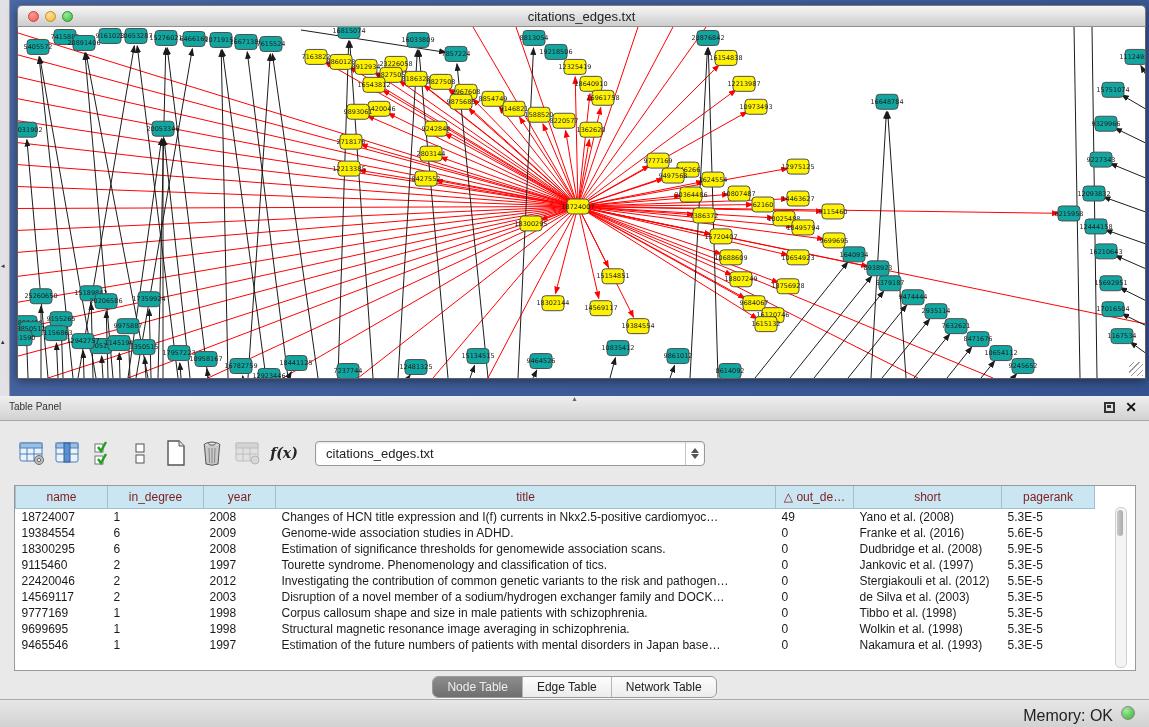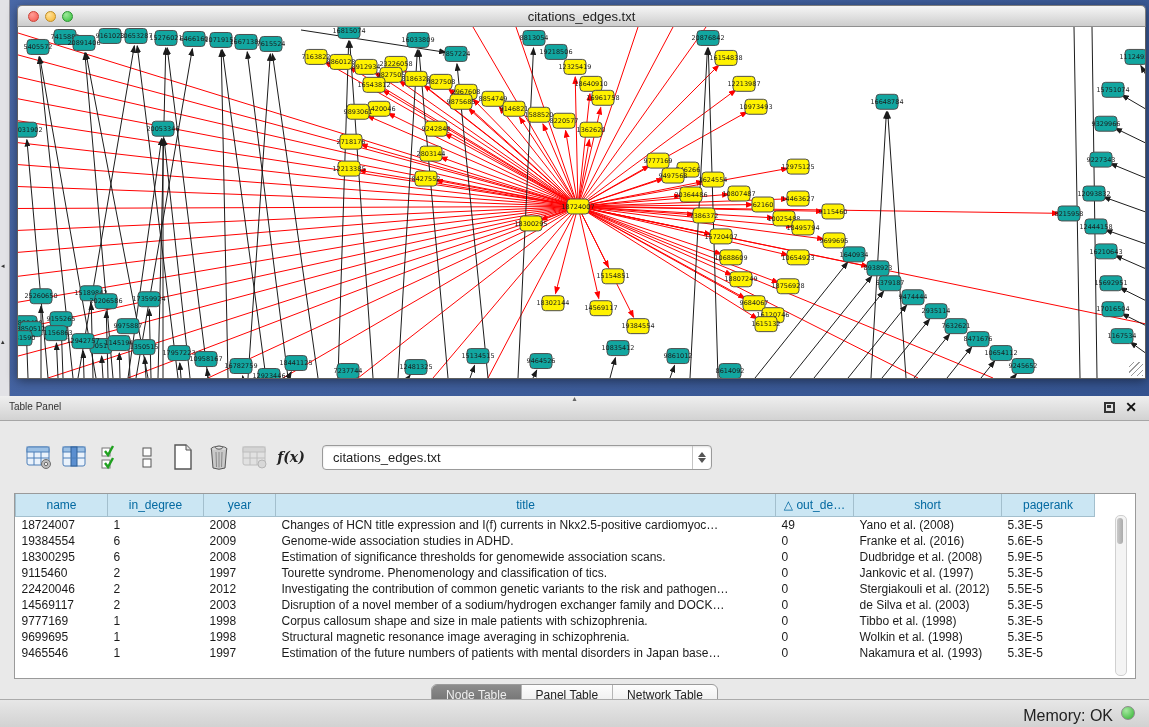--- a/index.html
+++ b/index.html
@@ -25,33 +25,33 @@
 
   
   .table-panel{position:absolute;left:0;top:396px;width:1149px;height:304px;background:#e9e9e9;}
   .panel-header{height:24px;background:linear-gradient(#efefef,#d2d2d2);border-bottom:1px solid #a6a6a6;position:relative;}
   .panel-header .ph-title{position:absolute;left:9px;top:5px;font-size:10px;color:#333;}
   .drag-grip{position:absolute;left:50%;top:0;transform:translateX(-50%);font-size:8px;color:#666;line-height:6px;}
   .float-btn{position:absolute;right:34px;top:6px;width:11px;height:11px;border:2px solid #333;box-sizing:border-box;}
   .float-btn:before{content:"";position:absolute;left:1px;top:1px;width:4px;height:3px;background:#333;}
   .close-btn{position:absolute;right:12px;top:3px;font-size:14px;font-weight:bold;color:#111;cursor:default;}
 
-  .toolbar{height:72px;display:flex;align-items:center;padding-left:24px;}
+  .toolbar{height:64px;display:flex;align-items:center;padding-left:17px;}
   .tool-btn{width:30px;height:30px;margin-right:6px;display:flex;align-items:center;justify-content:center;border-radius:4px;}
   .fx-label{font-family:"DejaVu Serif",serif;font-style:italic;font-size:14px;font-weight:bold;color:#222;}
   .combo{margin-left:10px;width:390px;height:25px;background:#fff;border:1px solid #9a9a9a;border-radius:4px;position:relative;
     font-size:13px;color:#222;line-height:24px;padding-left:10px;box-sizing:border-box;box-shadow:inset 0 1px 2px rgba(0,0,0,.12);}
   .combo .stepper{position:absolute;right:0;top:0;width:18px;height:100%;border-left:1px solid #c4c4c4;
     display:flex;flex-direction:column;align-items:center;justify-content:center;gap:1px;}
   .tri-up{width:0;height:0;border-left:4px solid transparent;border-right:4px solid transparent;border-bottom:5px solid #555;}
   .tri-down{width:0;height:0;border-left:4px solid transparent;border-right:4px solid transparent;border-top:5px solid #555;}
 
   .table-wrap{position:relative;margin-left:14px;width:1122px;height:186px;background:#fff;border:1px solid #9a9a9a;box-sizing:border-box;overflow:hidden;}
   table.data{border-collapse:collapse;table-layout:fixed;width:1079px;font-size:12px;color:#1a1a1a;}
-  table.data th{height:20px;background:#cbe6f3;border:1px solid #a3bfcd;border-top:none;font-weight:normal;font-size:12px;color:#0369a1;text-align:center;overflow:hidden;white-space:nowrap;}
+  table.data th{height:20px;background:#cbe6f3;border:1px solid #a3bfcd;border-top:none;font-weight:normal;font-size:12px;color:#7f1d1d;text-align:center;overflow:hidden;white-space:nowrap;}
   table.data td{height:16px;padding:0 4px 0 6px;border:none;overflow:hidden;white-space:nowrap;text-overflow:ellipsis;}
   table.data col:nth-child(1){width:92px;} table.data col:nth-child(2){width:96px;}
   table.data col:nth-child(3){width:72px;} table.data col:nth-child(4){width:500px;}
   table.data col:nth-child(5){width:78px;} table.data col:nth-child(6){width:148px;}
   table.data col:nth-child(7){width:93px;}
   .vscroll{position:absolute;right:8px;top:21px;bottom:2px;width:10px;background:#f4f4f4;border:1px solid #d0d0d0;border-radius:5px;}
   .vthumb{position:absolute;left:1px;top:2px;width:6px;height:26px;background:linear-gradient(90deg,#c9c9c9,#ababab);border-radius:4px;}
 
   .tabs-row{display:flex;justify-content:center;margin-top:5px;}
   .segmented{display:inline-flex;border:1px solid #9b9b9b;border-radius:6px;overflow:hidden;background:linear-gradient(#fdfdfd,#ececec);box-shadow:0 1px 0 rgba(255,255,255,.7);}
@@ -930,21 +930,21 @@
           </tbody>
       </table>
       <div class="vscroll">
         <div class="vthumb"></div>
       </div>
     </div>
 
     <div class="tabs-row">
       <div class="segmented" id="tabs">
           <div class="segment selected">Node Table</div>
-          <div class="segment">Panel Table</div>
+          <div class="segment">Edge Table</div>
           <div class="segment">Network Table</div>
         </div>
     </div>
   </div>
 
   <div class="statusbar">
     <span class="mem">Memory: OK</span>
     <span class="mem-dot"></span>
   </div>
 

